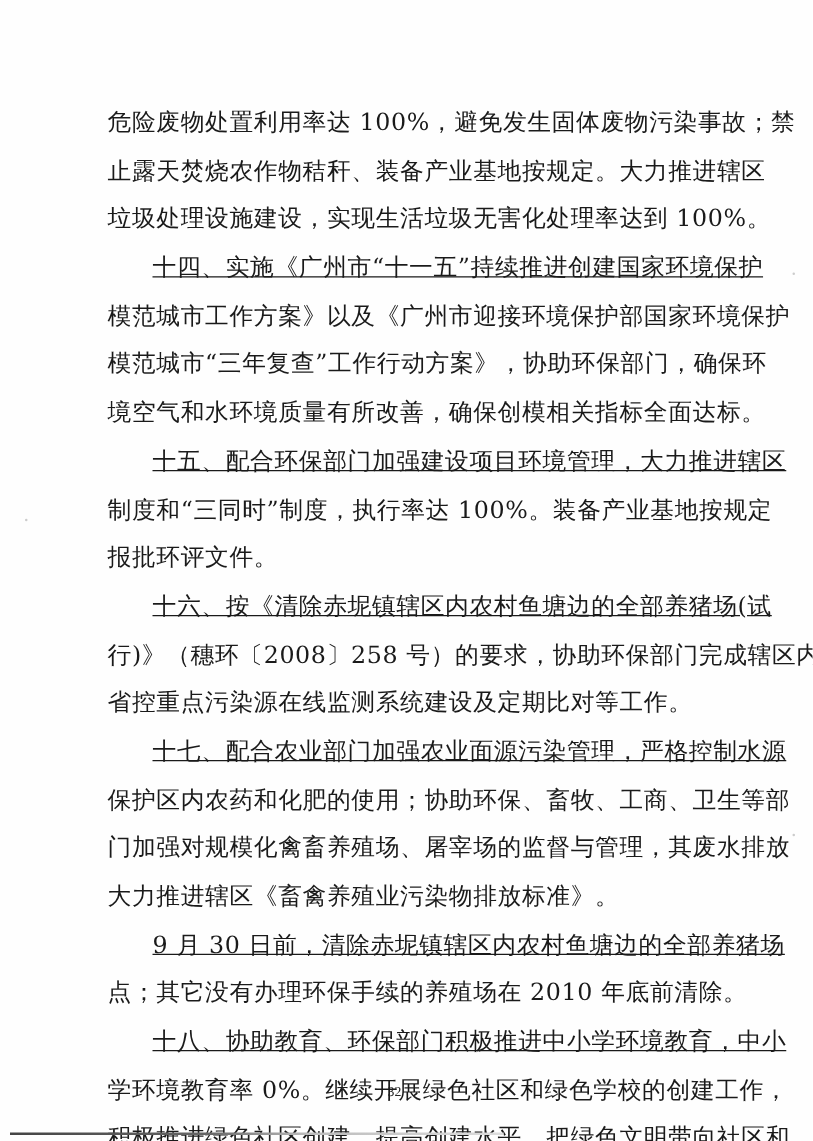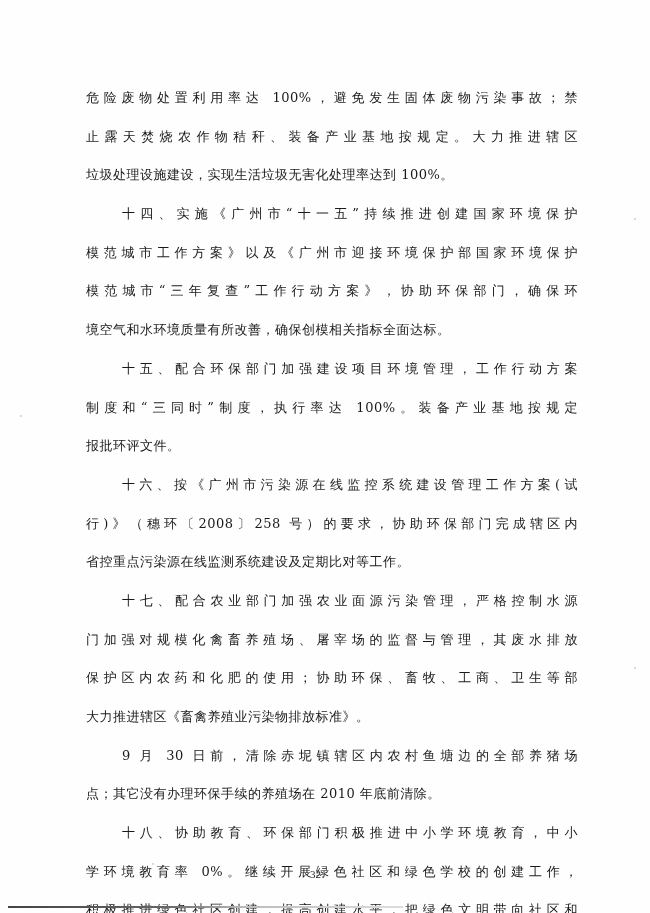--- a/index.html
+++ b/index.html
@@ -25,31 +25,32 @@
     }
     .text-block {
       position: absolute;
       left: 86px;
       top: 79px;
       width: 492px;
     }
     .line {
       height: 38.7px;
       line-height: 38.7px;
-      font-size: 13px;
+      font-size: 19px;
       white-space: nowrap;
       text-align: justify;
       text-align-last: justify;
       letter-spacing: 0.5px;
     }
     .line.last {
       text-align-last: left;
     }
     .line.indent {
       padding-left: 36px;
+      text-decoration: underline;
     }
     .page-number {
       position: absolute;
       left: 310px;
       top: 868px;
       width: 30px;
       text-align: left;
       font-family: Liberation Serif, serif;
       font-size: 11px;
       color: #222;
@@ -75,29 +76,29 @@
 
 <div class="page">
   <div class="text-block">
     <div class="line">危险废物处置利用率达 100%，避免发生固体废物污染事故；禁</div>
     <div class="line">止露天焚烧农作物秸秆、装备产业基地按规定。大力推进辖区</div>
     <div class="line last">垃圾处理设施建设，实现生活垃圾无害化处理率达到 100%。</div>
     <div class="line indent">十四、实施《广州市“十一五”持续推进创建国家环境保护</div>
     <div class="line">模范城市工作方案》以及《广州市迎接环境保护部国家环境保护</div>
     <div class="line">模范城市“三年复查”工作行动方案》，协助环保部门，确保环</div>
     <div class="line last">境空气和水环境质量有所改善，确保创模相关指标全面达标。</div>
-    <div class="line indent">十五、配合环保部门加强建设项目环境管理，工作行动方案</div>
+    <div class="line indent">十五、配合环保部门加强建设项目环境管理，大力推进辖区</div>
     <div class="line">制度和“三同时”制度，执行率达 100%。装备产业基地按规定</div>
     <div class="line last">报批环评文件。</div>
-    <div class="line indent">十六、按《广州市污染源在线监控系统建设管理工作方案(试</div>
+    <div class="line indent">十六、按《清除赤坭镇辖区内农村鱼塘边的全部养猪场(试</div>
     <div class="line">行)》（穗环〔2008〕258 号）的要求，协助环保部门完成辖区内</div>
     <div class="line last">省控重点污染源在线监测系统建设及定期比对等工作。</div>
     <div class="line indent">十七、配合农业部门加强农业面源污染管理，严格控制水源</div>
+    <div class="line">保护区内农药和化肥的使用；协助环保、畜牧、工商、卫生等部</div>
     <div class="line">门加强对规模化禽畜养殖场、屠宰场的监督与管理，其废水排放</div>
-    <div class="line">保护区内农药和化肥的使用；协助环保、畜牧、工商、卫生等部</div>
     <div class="line last">大力推进辖区《畜禽养殖业污染物排放标准》。</div>
     <div class="line indent">9 月 30 日前，清除赤坭镇辖区内农村鱼塘边的全部养猪场</div>
     <div class="line last">点；其它没有办理环保手续的养殖场在 2010 年底前清除。</div>
     <div class="line indent">十八、协助教育、环保部门积极推进中小学环境教育，中小</div>
     <div class="line">学环境教育率 0%。继续开展绿色社区和绿色学校的创建工作，</div>
     <div class="line">积极推进绿色社区创建，提高创建水平，把绿色文明带向社区和</div>
 
   </div>
 
   <div class="page-number">32</div>

